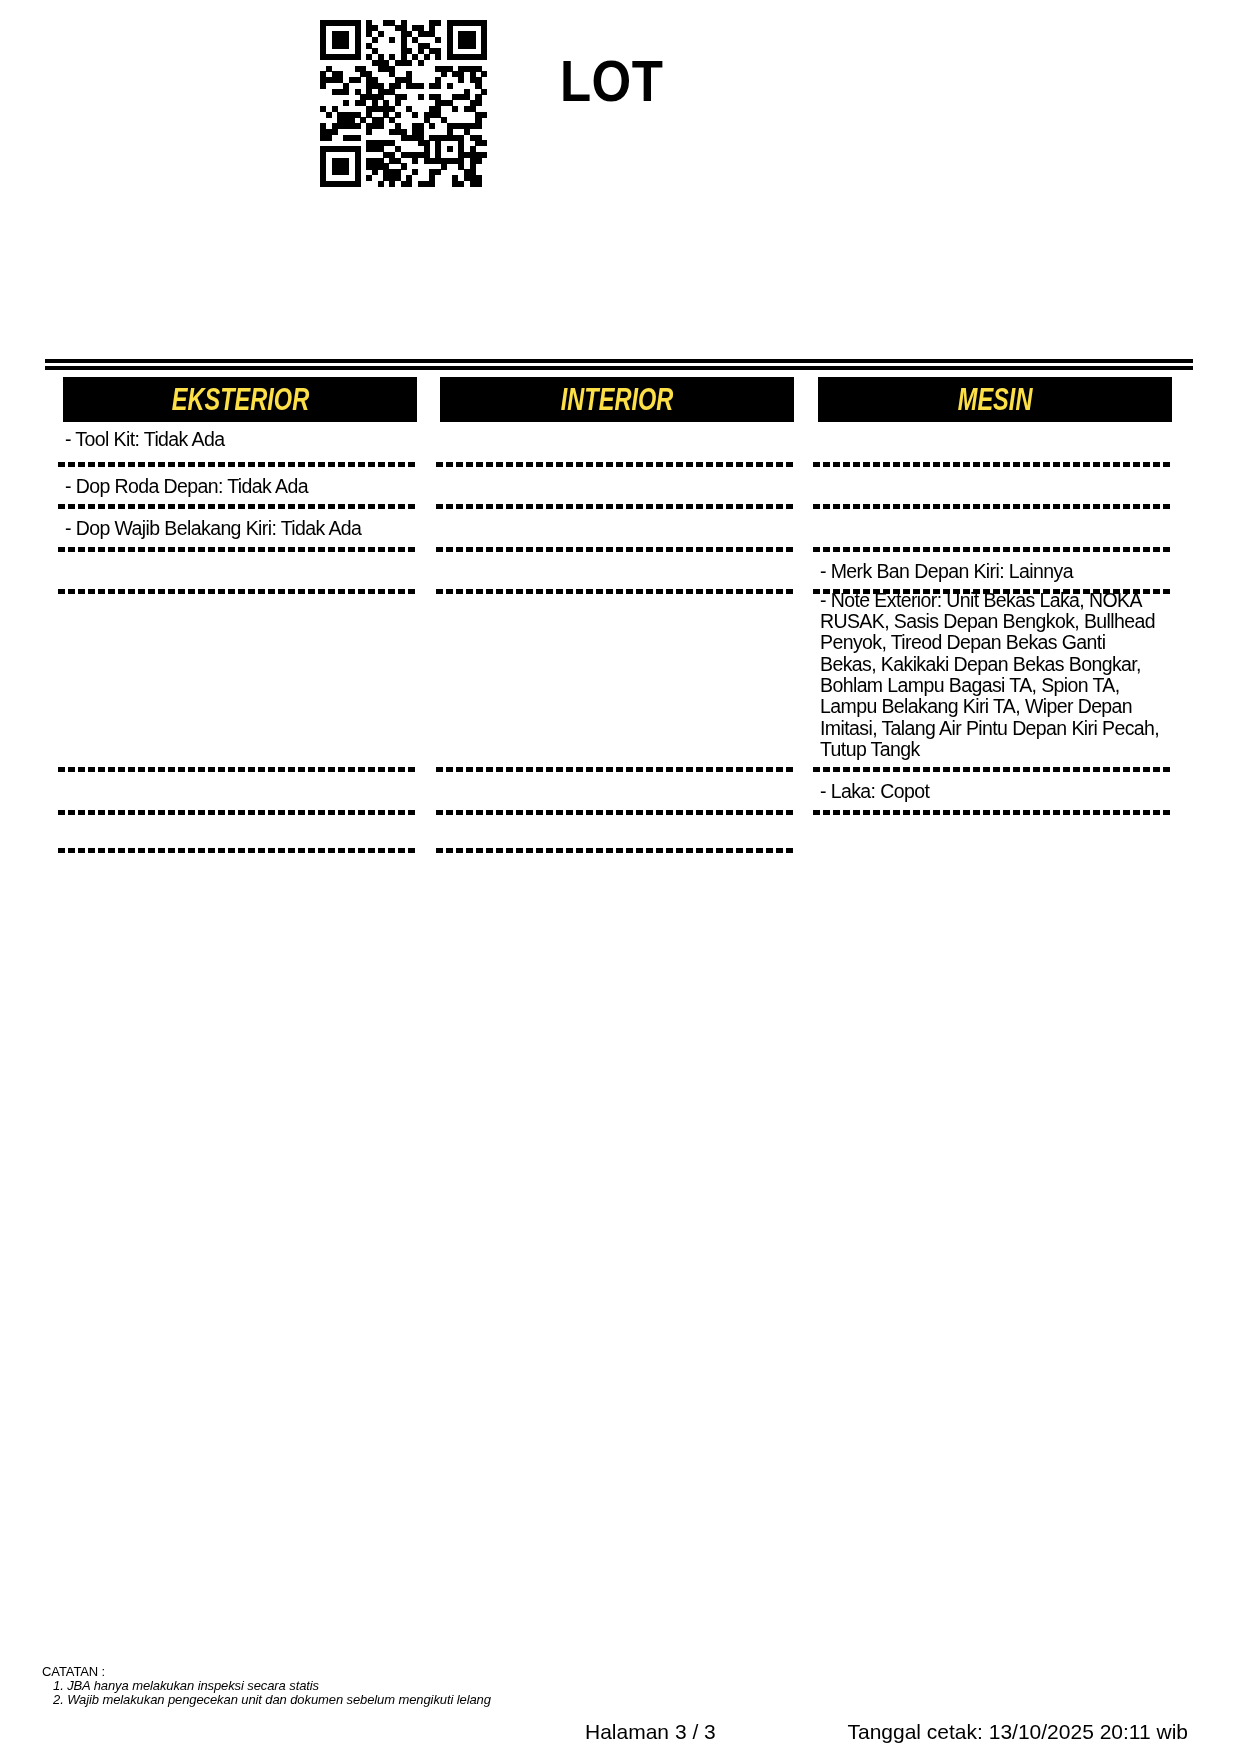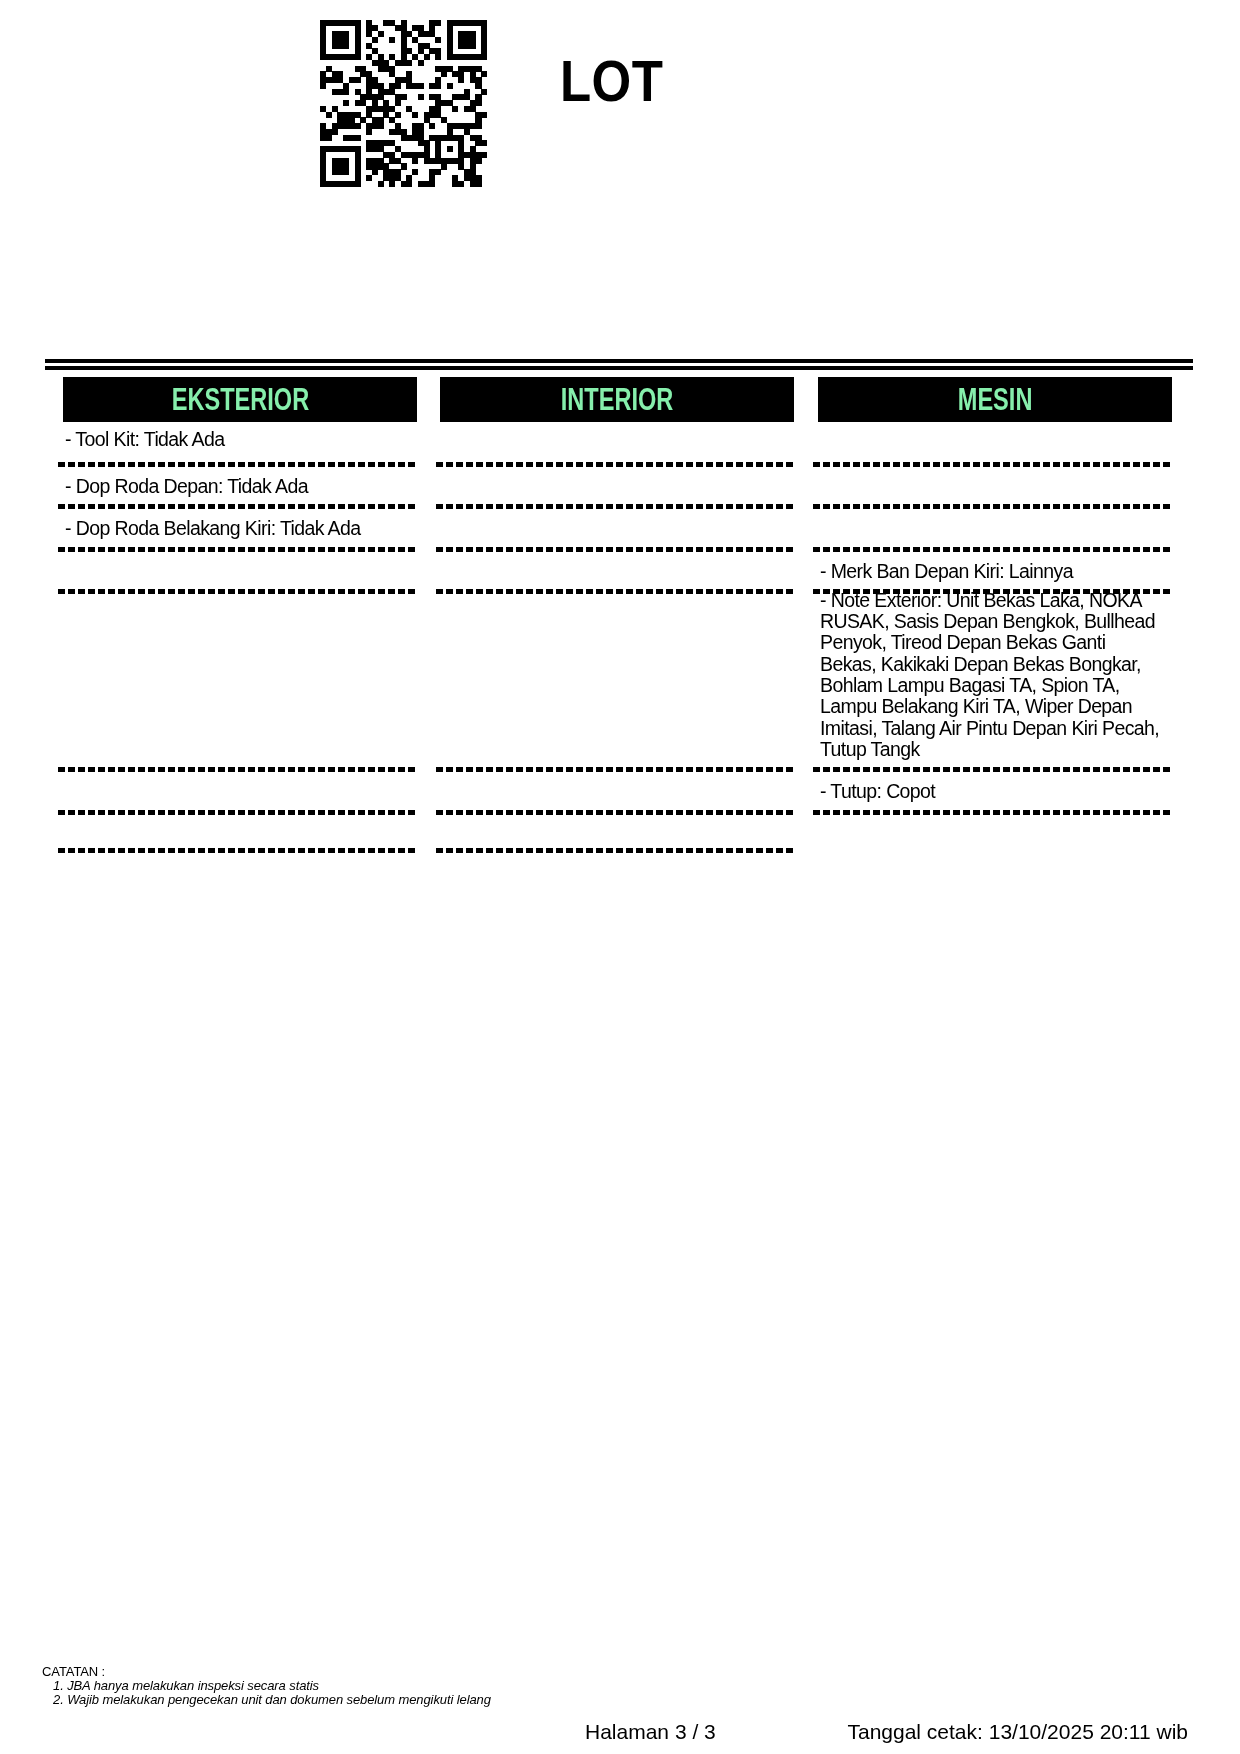--- a/index.html
+++ b/index.html
@@ -25,23 +25,23 @@
   }
   
   .double-rule{
     position:absolute;left:45px;top:359px;width:1148px;height:11px;
     box-sizing:border-box;
     border-top:4px solid #000;border-bottom:4px solid #000;
   }
   
   .col-header{
     position:absolute;top:377px;height:45px;width:354px;
-    background:#000;color:#86efac;
+    background:#000;color:#fde047;
     display:flex;align-items:center;justify-content:center;
-    font-size:31px;font-weight:bold;
+    font-size:31px;font-weight:bold;font-style:italic;
   }
   .col-header span{display:inline-block;transform:scaleX(0.76);white-space:nowrap;}
   .col-header.c0{left:63px;}
   .col-header.c1{left:440px;text-align:right;}
   .col-header.c2{left:818px;}
   
   .grid{
     position:absolute;left:63px;top:422px;width:1109px;
     display:grid;
     grid-template-columns:354px 354px 354px;
@@ -510,21 +510,21 @@
   <div class="grid">
 
     <div class="cell first">- Tool Kit: Tidak Ada</div>
     <div class="cell first"></div>
     <div class="cell first"></div>
 
     <div class="cell">- Dop Roda Depan: Tidak Ada</div>
     <div class="cell"></div>
     <div class="cell"></div>
 
-    <div class="cell">- Dop Roda Belakang Kiri: Tidak Ada</div>
+    <div class="cell">- Dop Wajib Belakang Kiri: Tidak Ada</div>
     <div class="cell"></div>
     <div class="cell"></div>
 
     <div class="cell"></div>
     <div class="cell"></div>
 
     <div class="cell">- Merk Ban Depan Kiri: Lainnya</div>
     <div class="cell"></div>
     <div class="cell"></div>
 
@@ -532,21 +532,21 @@
 RUSAK, Sasis Depan Bengkok, Bullhead
 Penyok, Tireod Depan Bekas Ganti
 Bekas, Kakikaki Depan Bekas Bongkar,
 Bohlam Lampu Bagasi TA, Spion TA,
 Lampu Belakang Kiri TA, Wiper Depan
 Imitasi, Talang Air Pintu Depan Kiri Pecah,
 Tutup Tangk</div>
     <div class="cell"></div>
     <div class="cell"></div>
 
-    <div class="cell">- Tutup: Copot</div>
+    <div class="cell">- Laka: Copot</div>
     <div class="cell"></div>
     <div class="cell"></div>
   </div>
 
   <div class="catatan">
     <div>CATATAN :</div>
     <div class="items">
       <div>1. JBA hanya melakukan inspeksi secara statis</div>
       <div>2. Wajib melakukan pengecekan unit dan dokumen sebelum mengikuti lelang</div>
     </div>

